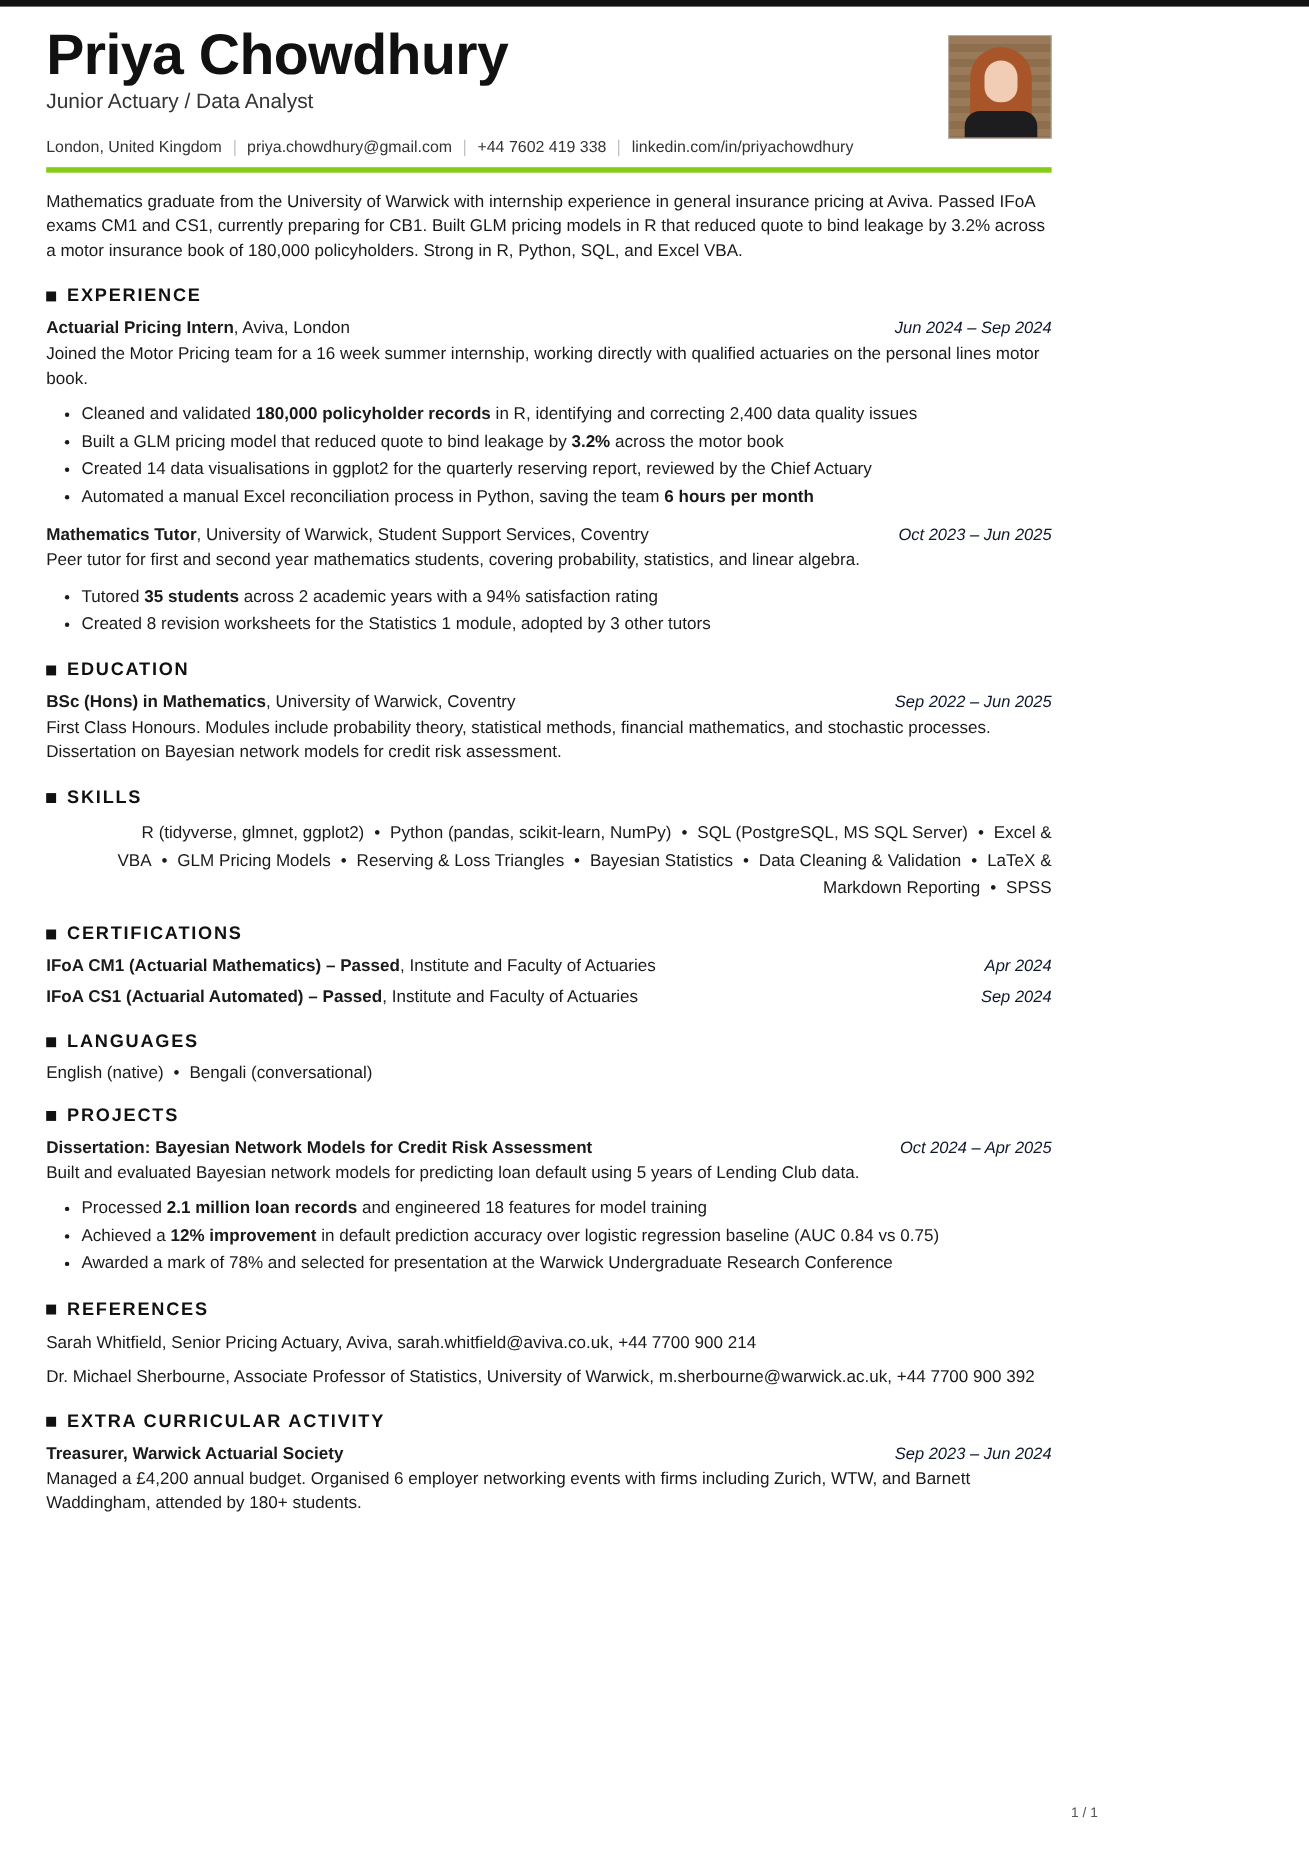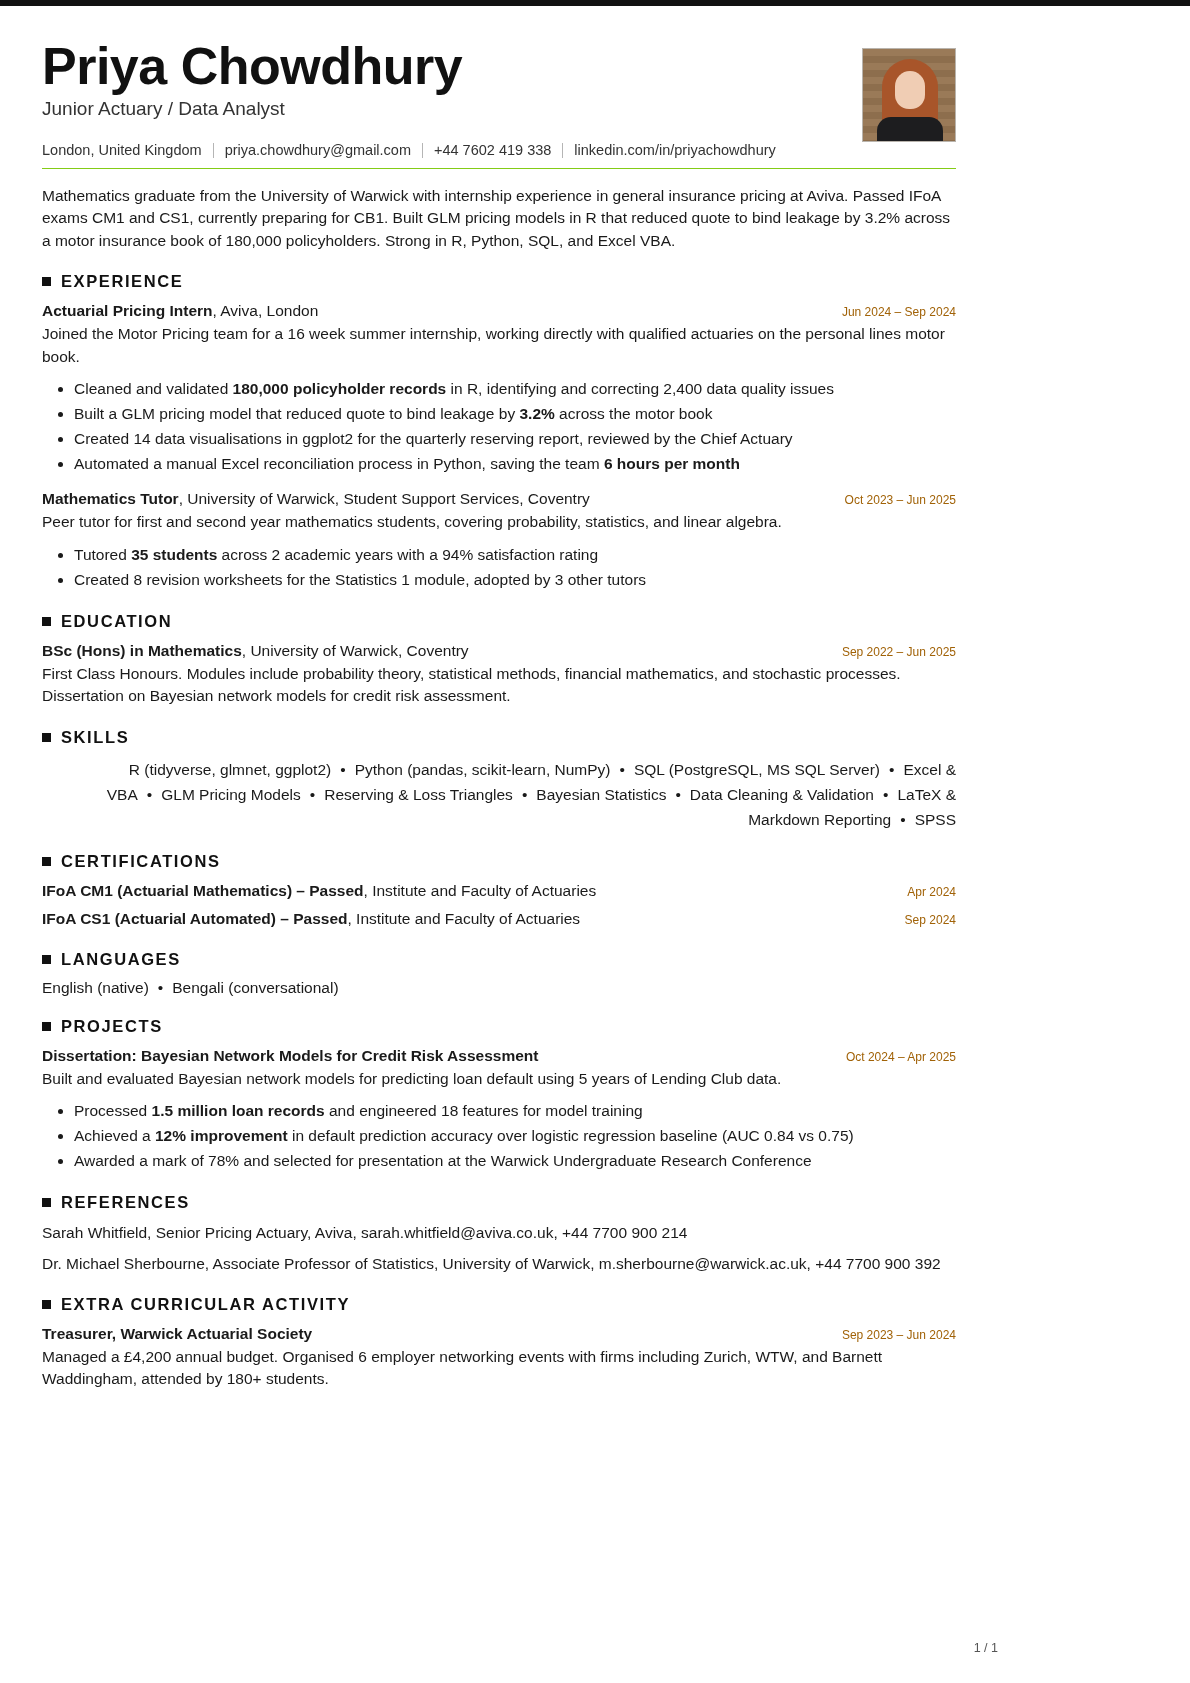--- a/index.html
+++ b/index.html
@@ -11,21 +11,21 @@
     width: 1190px;
     min-height: 1683px;
     font-family: "Liberation Sans", sans-serif;
     color: #1a1a1a;
     position: relative;
   }
   .page {
     width: 998px;
     min-height: 1683px;
     box-sizing: border-box;
-    padding: 38px 42px 0 42px;
+    padding: 22px 42px 0 42px;
     background: #fff;
     position: relative;
     border-radius: 30px;
   }
   .topbar {
     position: absolute;
     top: 0; left: 0;
     width: 1190px;
     height: 6px;
     background: #111;
@@ -85,21 +85,21 @@
     left: 14px; bottom: 0;
     width: 66px; height: 24px;
     background: #1d1d1f;
     border-radius: 14px 14px 0 0;
   }
 
   .contact {
     font-size: 14.5px;
     color: #333;
     padding-bottom: 10px;
-    border-bottom: 1px solid #84cc16;
+    border-bottom: 5px solid #84cc16;
     display: flex;
     align-items: center;
     flex-wrap: wrap;
   }
   .contact .item { white-space: nowrap; }
   .contact .sep {
     display: inline-block;
     width: 1px;
     height: 15px;
     background: #b5b5b5;
@@ -141,22 +141,23 @@
     justify-content: space-between;
     gap: 20px;
   }
   .entry-title {
     font-size: 15.5px;
     color: #1a1a1a;
     line-height: 1.35;
   }
   .entry-title b { font-weight: 700; }
   .entry-date {
-    font-size: 12px;
-    color: #a16207;
+    font-size: 15px;
+    font-style: italic;
+    color: #0f172a;
     white-space: nowrap;
   }
   .entry-desc {
     font-size: 15.5px;
     line-height: 1.45;
     color: #1a1a1a;
     margin-top: 1px;
   }
   ul.bullets {
     margin: 9px 0 0 0;
@@ -326,21 +327,21 @@
       <span class="sec-title">PROJECTS</span>
     </div>
     <div id="project-entries">
         <div class="entry">
           <div class="entry-row">
             <div class="entry-title"><b>Dissertation: Bayesian Network Models for Credit Risk Assessment</b></div>
             <div class="entry-date">Oct 2024 – Apr 2025</div>
           </div>
           <div class="entry-desc">Built and evaluated Bayesian network models for predicting loan default using 5 years of Lending Club data.</div>
           <ul class="bullets">
-            <li>Processed <b>1.5 million loan records</b> and engineered 18 features for model training</li>
+            <li>Processed <b>2.1 million loan records</b> and engineered 18 features for model training</li>
             <li>Achieved a <b>12% improvement</b> in default prediction accuracy over logistic regression baseline (AUC 0.84 vs 0.75)</li>
             <li>Awarded a mark of 78% and selected for presentation at the Warwick Undergraduate Research Conference</li>
           </ul>
         </div>
       </div>
   </div>
 
   <div class="section">
     <div class="sec-head">
       <span class="sq"></span>

